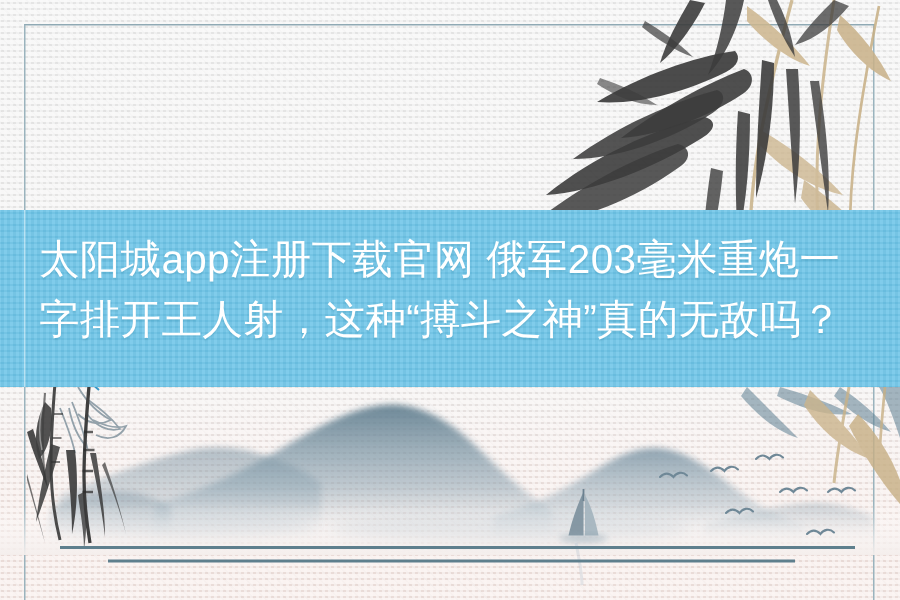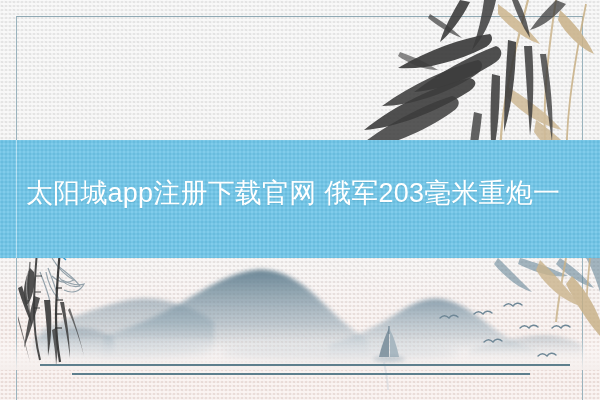--- a/index.html
+++ b/index.html
@@ -310,15 +310,16 @@
   </div>
 
   <div class="rule rule-top"></div>
   <div class="rule rule-bottom"></div>
 
   <div class="band">
     <div class="band-inner-line"></div>
   </div>
   <div class="headline">
     <div class="headline-line">太阳城app注册下载官网 俄军203毫米重炮一</div>
+    <div class="headline-line">字排开王人射，这种“搏斗之神”真的无敌吗？</div>
   </div>
 
 </div>
 
 </body></html>

